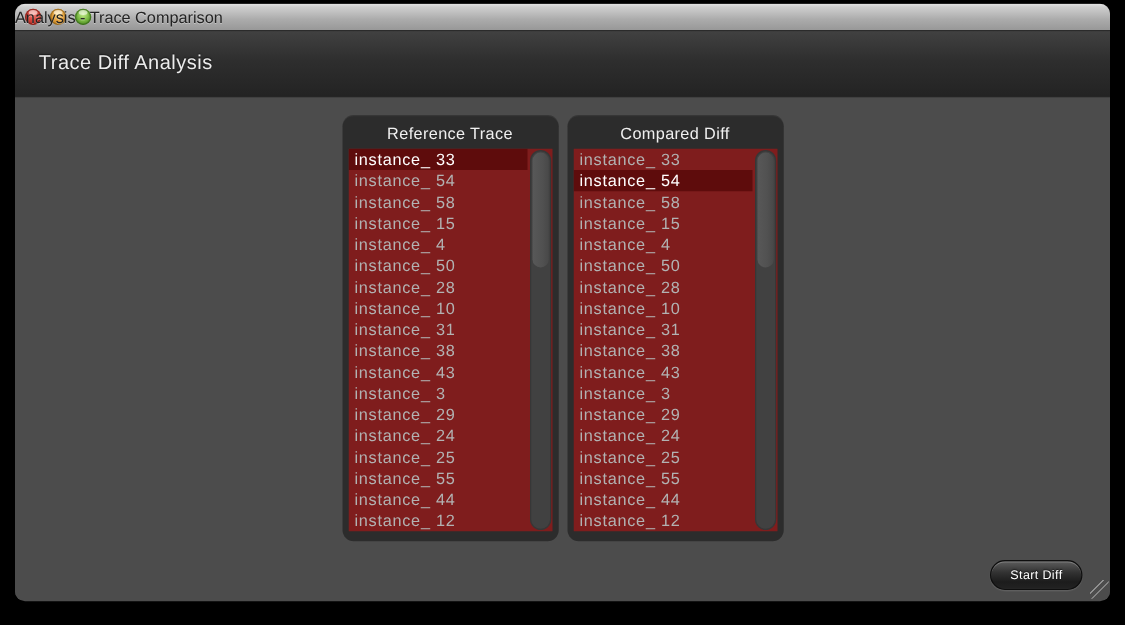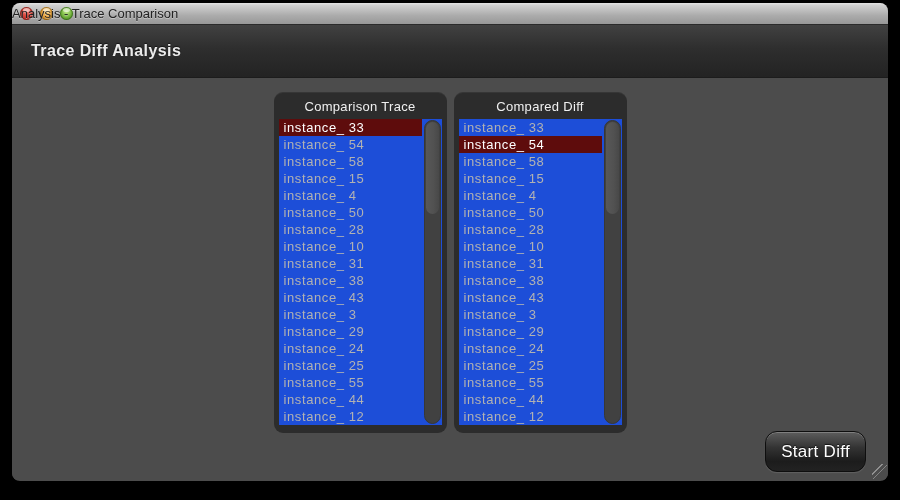--- a/index.html
+++ b/index.html
@@ -35,63 +35,63 @@
                   box-shadow: inset 0 0 1px 1px rgba(30,75,8,0.6); }
 
   
   .app-header {
     height: 53px;
     background: linear-gradient(180deg, #414141 0%, #2e2e2e 45%, #232323 100%);
     border-bottom: 1px solid #1c1c1c;
     display: flex; align-items: center;
   }
   .app-header h1 {
-    font-size: 16px; font-weight: bold; color: #ececec;
+    font-size: 16px; font-weight: normal; color: #ececec;
     padding-left: 19px; letter-spacing: 0.4px;
     text-shadow: 0 -1px 1px rgba(0,0,0,0.6);
   }
 
   
   .content { position: relative; height: 402px; background: #4c4c4c; }
 
   .panels { position: absolute; left: 0; right: 0; top: 14px;
     display: flex; justify-content: center; gap: 7px; }
 
   .panel {
     width: 173px; height: 341px; background: #2c2c2c; border-radius: 9px;
     padding: 0 5px; box-shadow: inset 0 1px 0 rgba(255,255,255,0.05);
   }
   .panel-title {
     height: 27px; line-height: 29px; text-align: center;
     font-size: 13px; color: #f0f0f0; letter-spacing: 0.3px;
   }
-  .listbox { position: relative; height: 306px; background: #1d4ed8; overflow: hidden; }
+  .listbox { position: relative; height: 306px; background: #7f1d1d; overflow: hidden; }
   .rows { margin-right: 20px; }
   .row {
     height: 17px; line-height: 17px; font-size: 13px; color: #b2b2b2;
     padding-left: 5px; letter-spacing: 0.6px; white-space: nowrap; overflow: hidden;
   }
   .row.selected { background: var(--sel-bg, #5e0c0c); color: #ffffff; }
 
   .scrollbar {
     position: absolute; top: 1px; right: 1px; width: 17px; height: calc(100% - 2px);
     border-radius: 9px; background: #414141; border: 1px solid #373737;
   }
   .scroll-thumb {
     position: absolute; top: 1px; left: 1px; width: 13px; height: 92px;
     border-radius: 7px;
     background: linear-gradient(90deg, #585858 0%, #515151 60%, #484848 100%);
   }
 
   
   .start-diff {
-    position: absolute; right: 22px; bottom: 8px; height: 41px; padding: 0 15px;
+    position: absolute; right: 22px; bottom: 8px; height: 24px; padding: 0 15px;
     border-radius: 12px; border: 1px solid #0e0e0e;
     background: linear-gradient(180deg, #5d5d5d 0%, #333333 40%, #1c1c1c 75%, #222222 100%);
-    color: #ffffff; font-size: 17px; font-family: "Liberation Sans", sans-serif;
+    color: #ffffff; font-size: 10px; font-family: "Liberation Sans", sans-serif;
     letter-spacing: 0.3px; cursor: pointer;
     box-shadow: 0 1px 1px rgba(255,255,255,0.12), inset 0 1px 0 rgba(255,255,255,0.22);
     text-shadow: 0 -1px 1px rgba(0,0,0,0.7);
   }
 
   
   .resize-grip {
     position: absolute; right: 1px; bottom: 1px; width: 15px; height: 15px;
     background:
       linear-gradient(135deg, transparent 0 7px,  rgba(200,200,200,0.55) 7px 8px,  transparent 8px 11px,
@@ -114,21 +114,21 @@
 
   <div class="app-header">
     <h1>Trace Diff Analysis</h1>
   </div>
 
   <div class="content">
 
     <div class="panels">
 
       <div class="panel">
-        <div class="panel-title">Comparison Trace</div>
+        <div class="panel-title">Reference Trace</div>
         <div class="listbox">
           <div class="rows">
               <div class="row selected">instance_ 33</div>
               <div class="row">instance_ 54</div>
               <div class="row">instance_ 58</div>
               <div class="row">instance_ 15</div>
               <div class="row">instance_ 4</div>
               <div class="row">instance_ 50</div>
               <div class="row">instance_ 28</div>
               <div class="row">instance_ 10</div>

